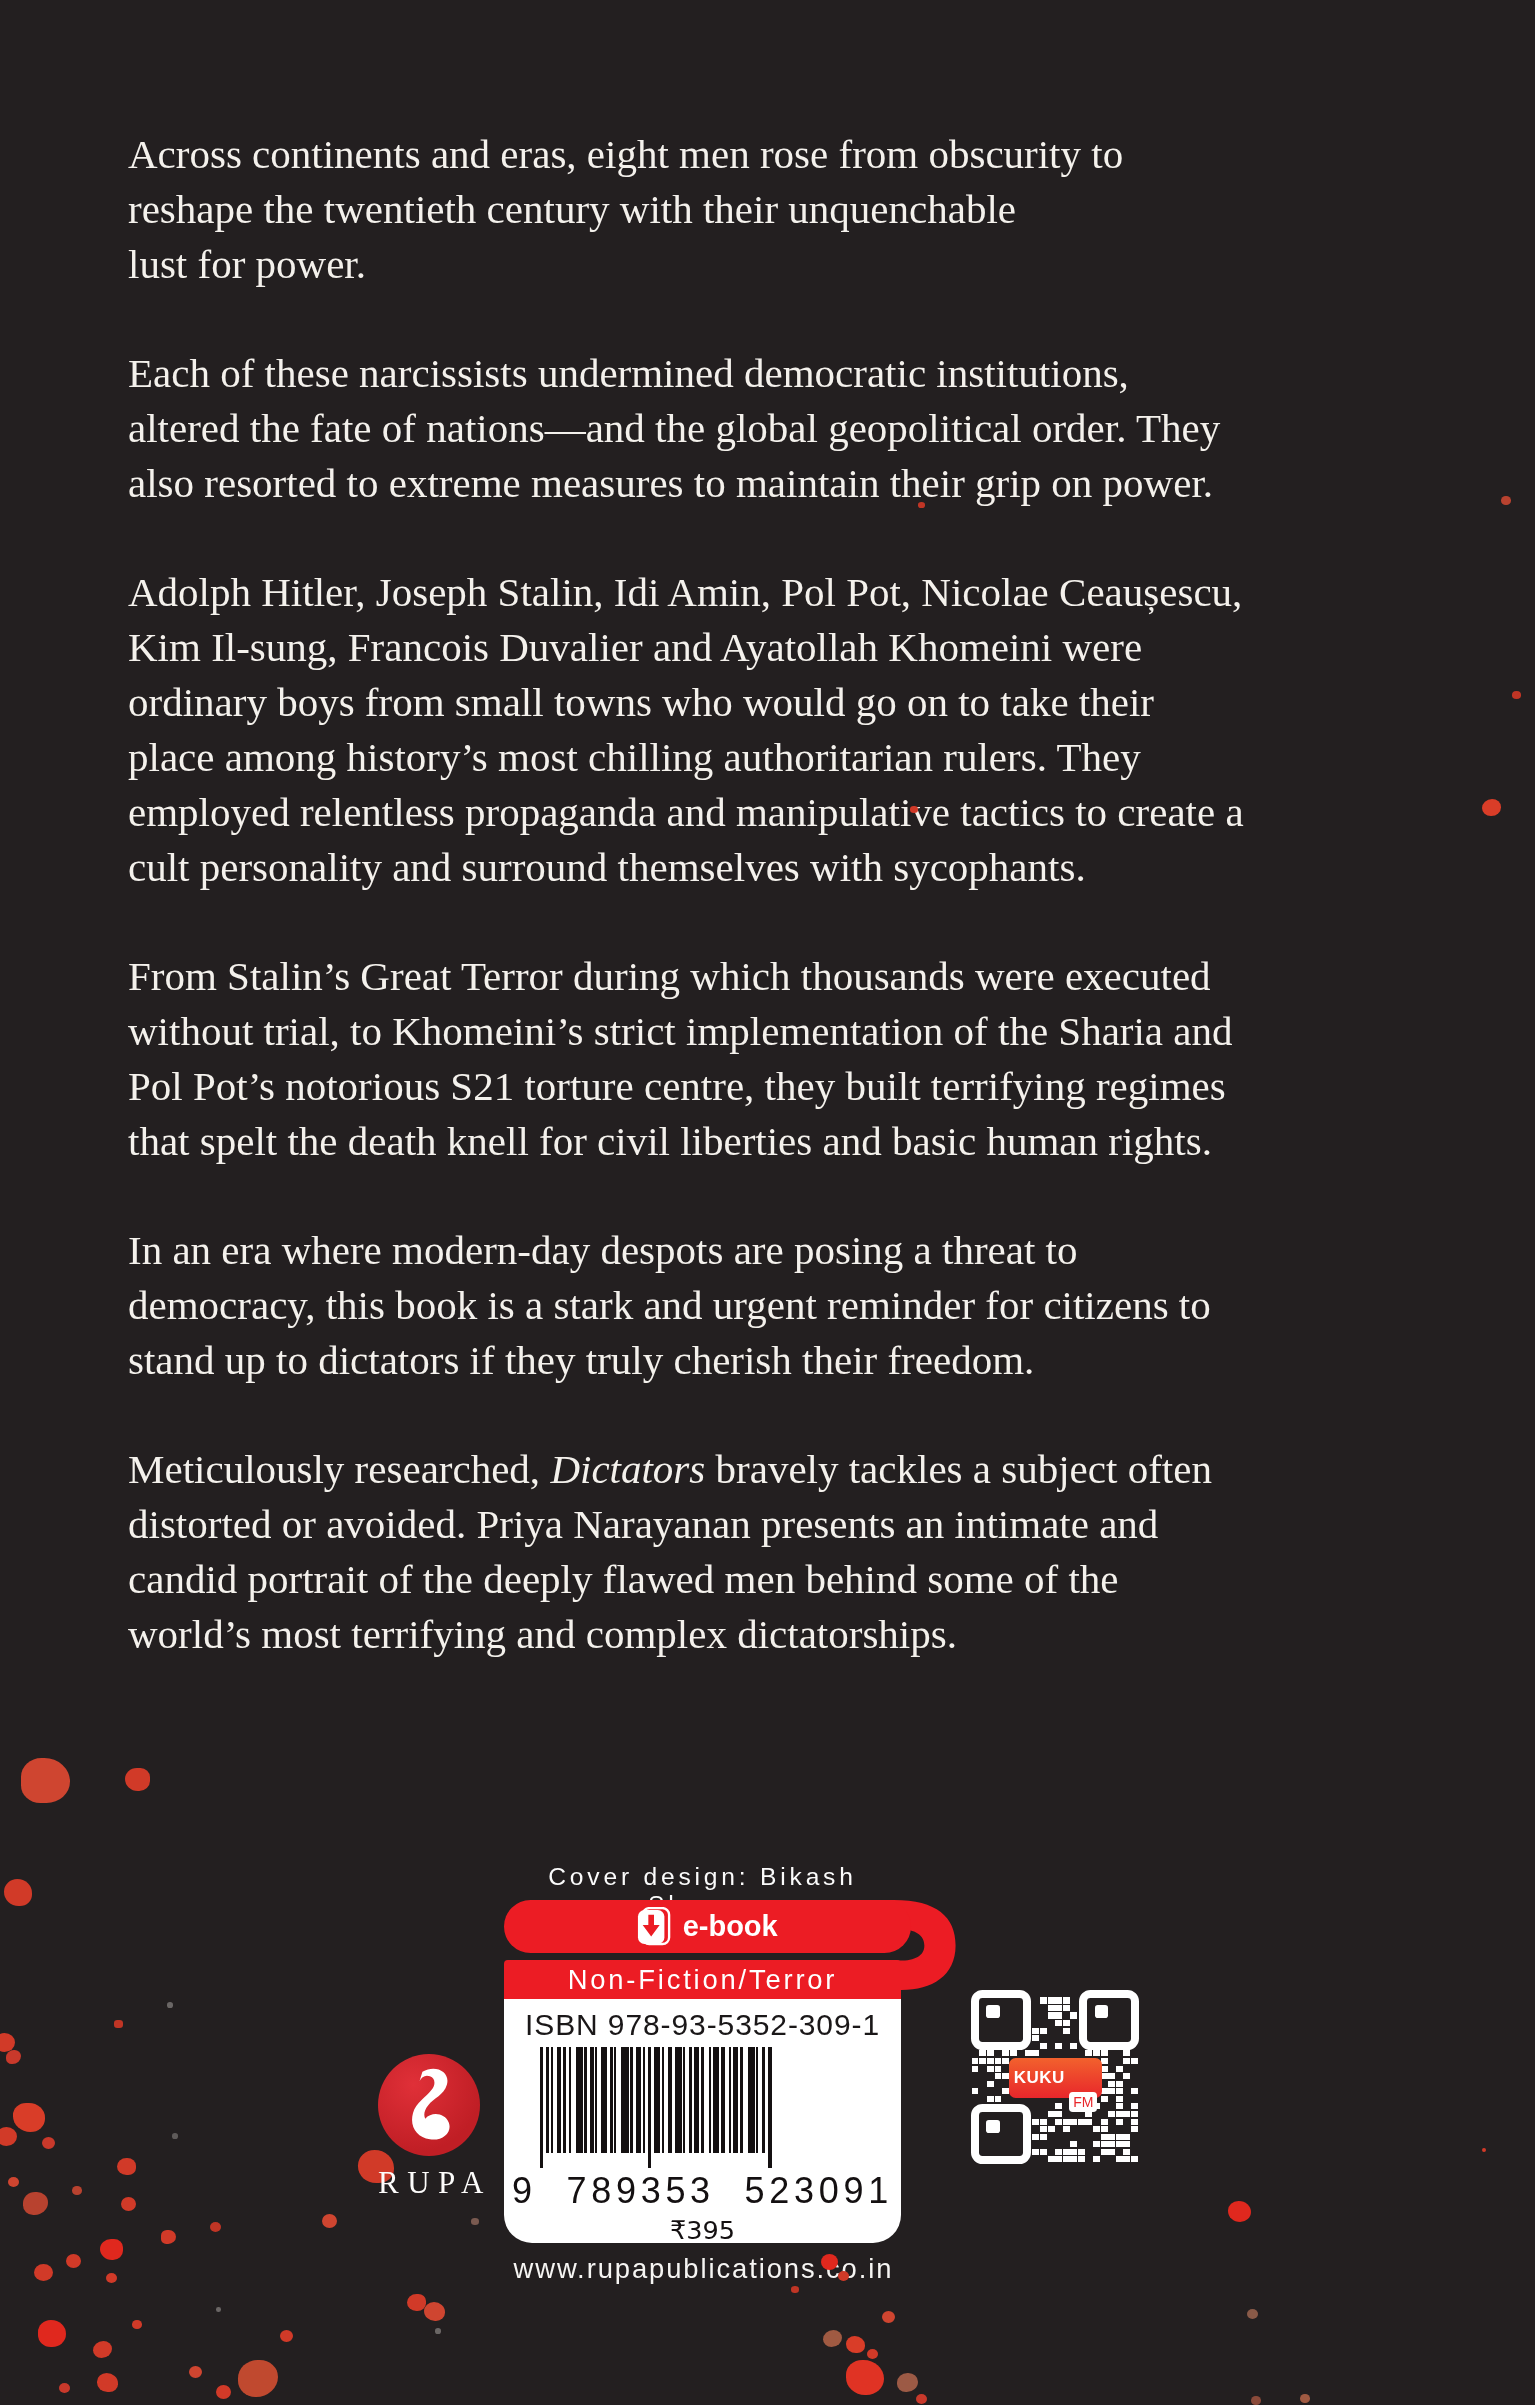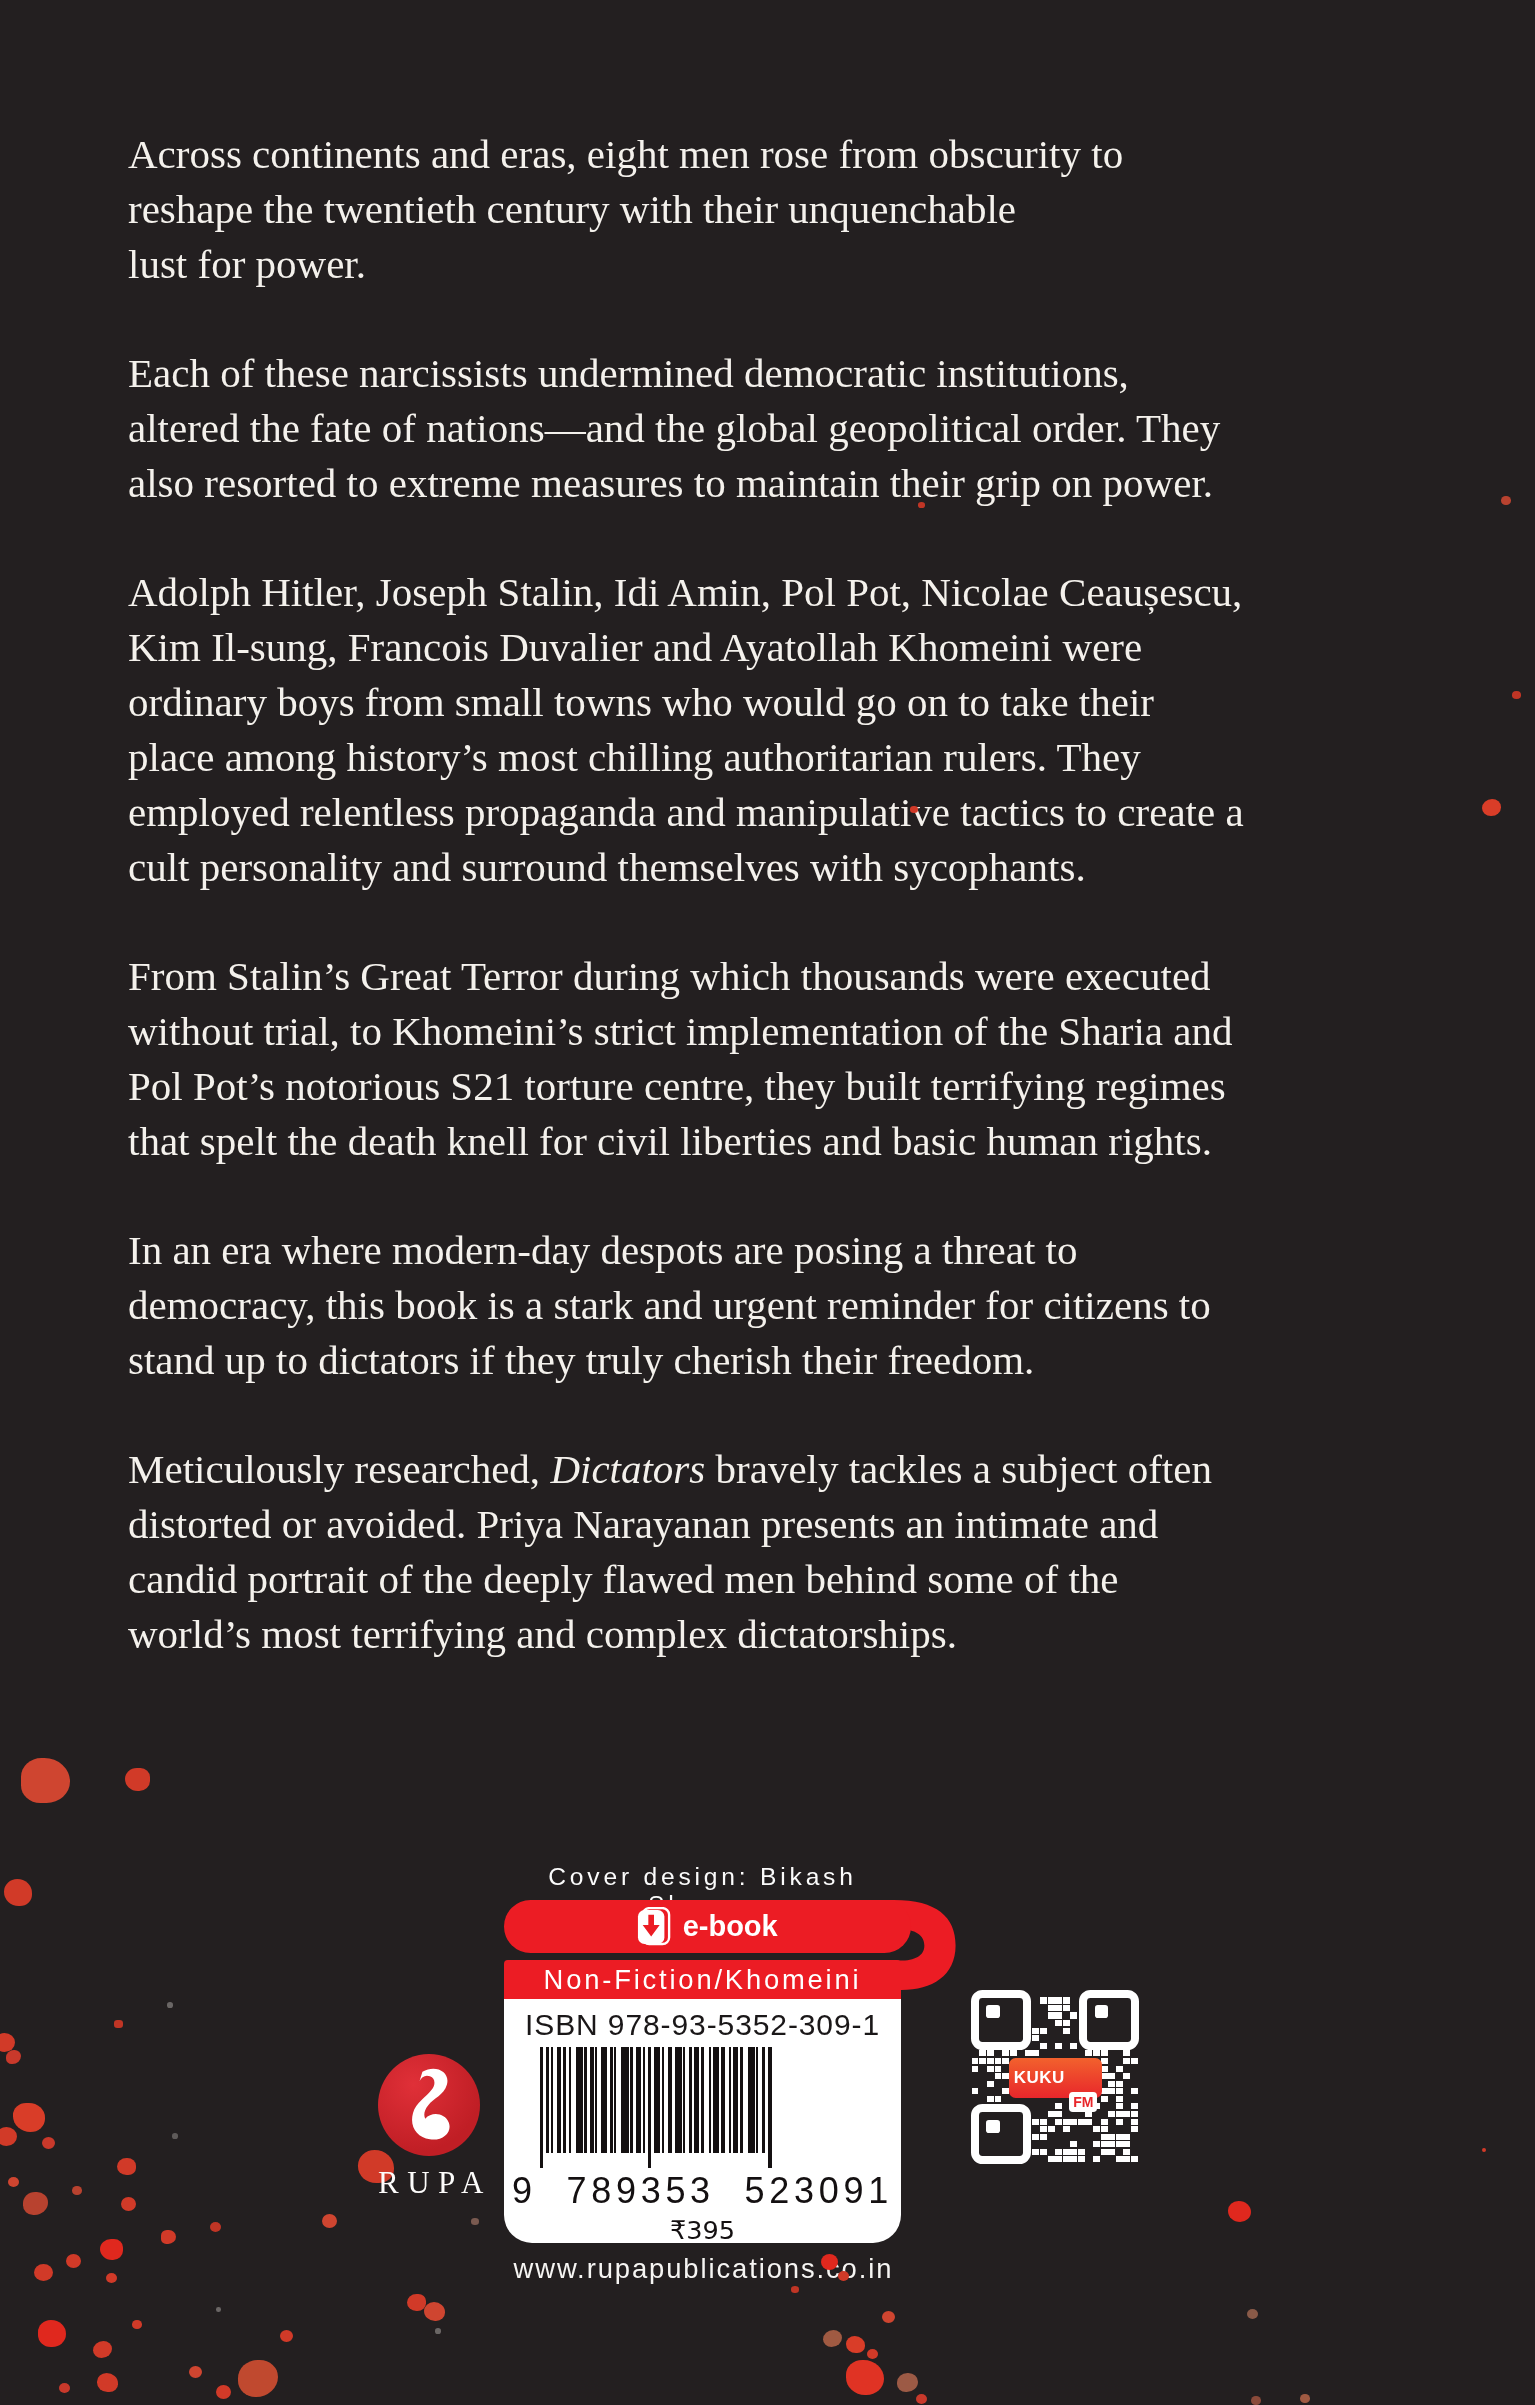--- a/index.html
+++ b/index.html
@@ -84,21 +84,21 @@
     background:#fff;border-radius:2.8px;
   }
   .kuku-label{
     position:absolute;left:40px;top:70px;width:93px;height:40px;
     background:linear-gradient(#f2612d,#e8262b);border-radius:6.6px;
     display:flex;align-items:center;justify-content:center;gap:4.7px;
     font-family:"Liberation Sans", sans-serif;z-index:2;
   }
   .kuku-label .kword{color:#fff;font-size:17px;font-weight:bold;letter-spacing:0.5px;}
   .kuku-label .fm{
-    background:#fff;color:#e8262b;font-size:14px;font-weight:bold;
+    background:#fff;color:#e8262b;font-size:14px;font-weight:normal;
     padding:1.9px 3.8px;border-radius:3.8px;margin-top:48px;
   }
   
   .splat{position:absolute;}
 </style>
 </head>
 <body>
 
 <div class="copy">
   <p>Across continents and eras, eight men rose from obscurity to
@@ -134,21 +134,21 @@
 
 <div class="ebook-pill">
   <svg width="34" height="40" viewBox="0 0 36 42">
     <rect x="6" y="1" width="28" height="38" rx="7" fill="none" stroke="#ffffff" stroke-width="2.5"></rect>
     <rect x="1" y="3" width="28" height="36" rx="7" fill="#ffffff"></rect>
     <path d="M 12 8 L 18 8 L 18 19 L 24 19 L 15 31 L 6 19 L 12 19 Z" fill="#ec1c24"></path>
   </svg>
     <b>e-book</b>
 </div>
 
-<div class="cat-bar">Non-Fiction/Khomeini</div>
+<div class="cat-bar">Non-Fiction/Terror</div>
 
 <div class="isbn-panel">
   <div class="isbn-label">ISBN 978-93-5352-309-1</div>
   <div class="barcode" id="barcode">
       <div class="bar" style="left: 7.6px; width: 3.8px; height: 121px;"></div>
       <div class="bar" style="left: 14px; width: 2.8px; height: 106px;"></div>
       <div class="bar" style="left: 19px; width: 1.9px; height: 106px;"></div>
       <div class="bar" style="left: 24.6px; width: 4.7px; height: 106px;"></div>
       <div class="bar" style="left: 31px; width: 2.8px; height: 106px;"></div>
       <div class="bar" style="left: 37px; width: 1.9px; height: 106px;"></div>

